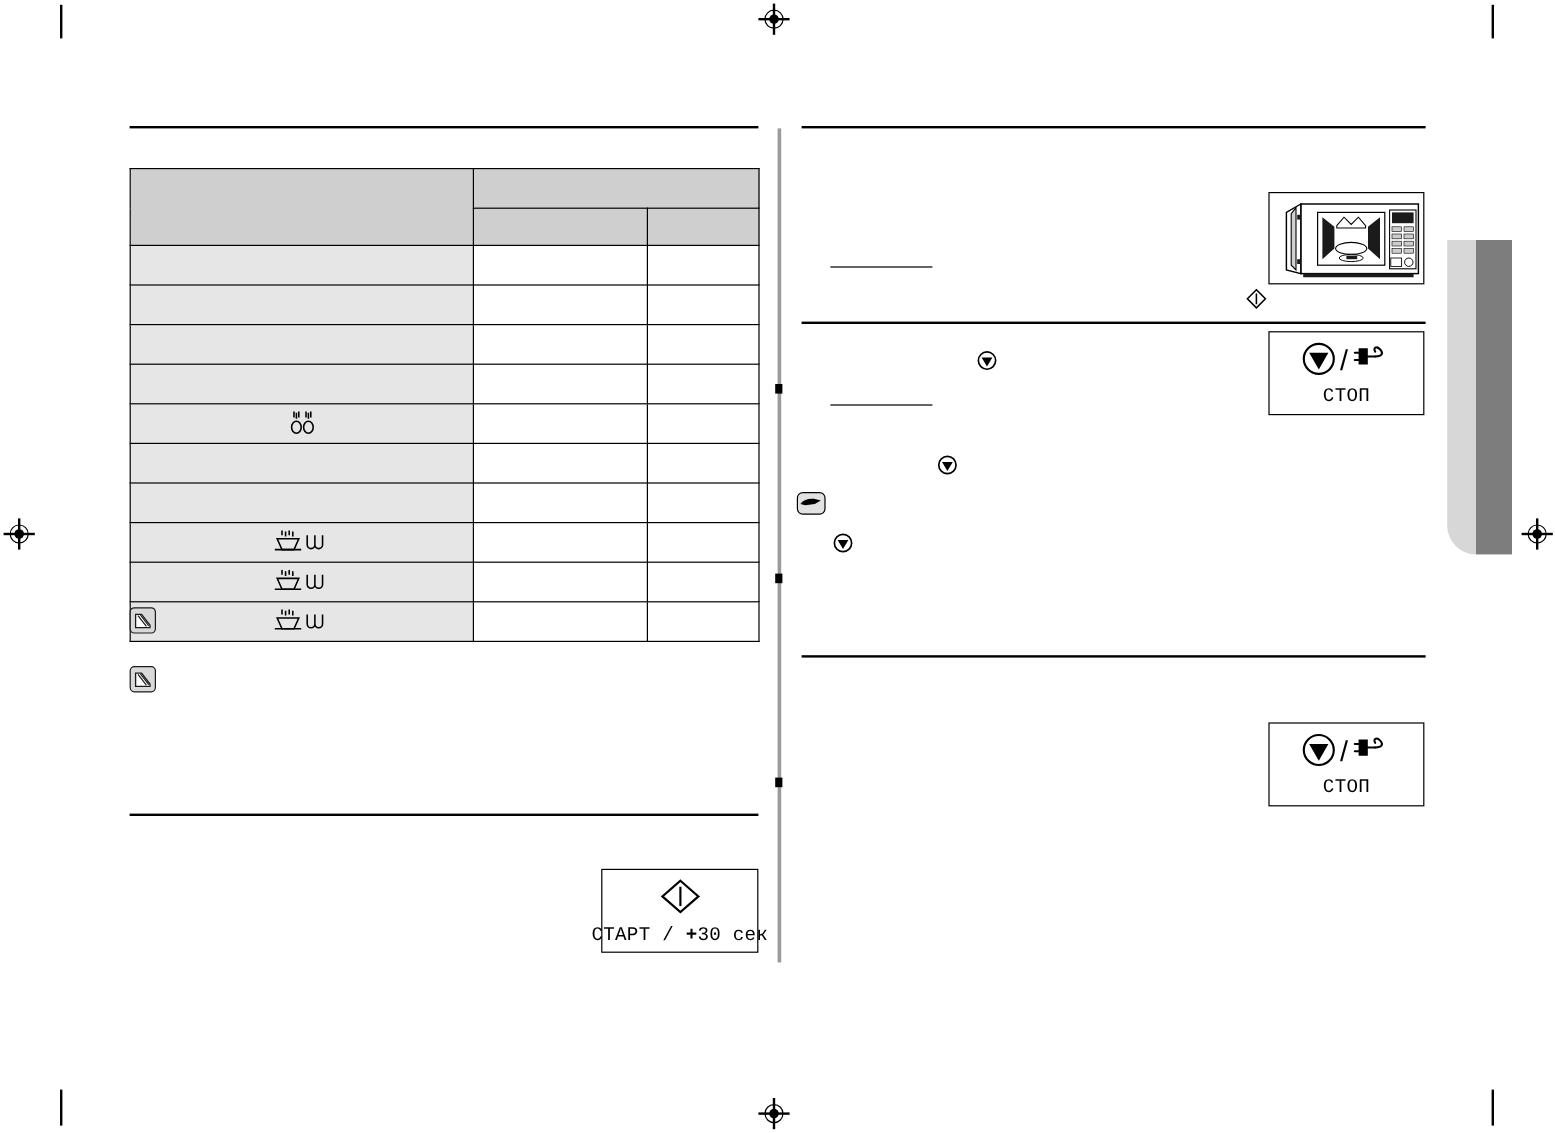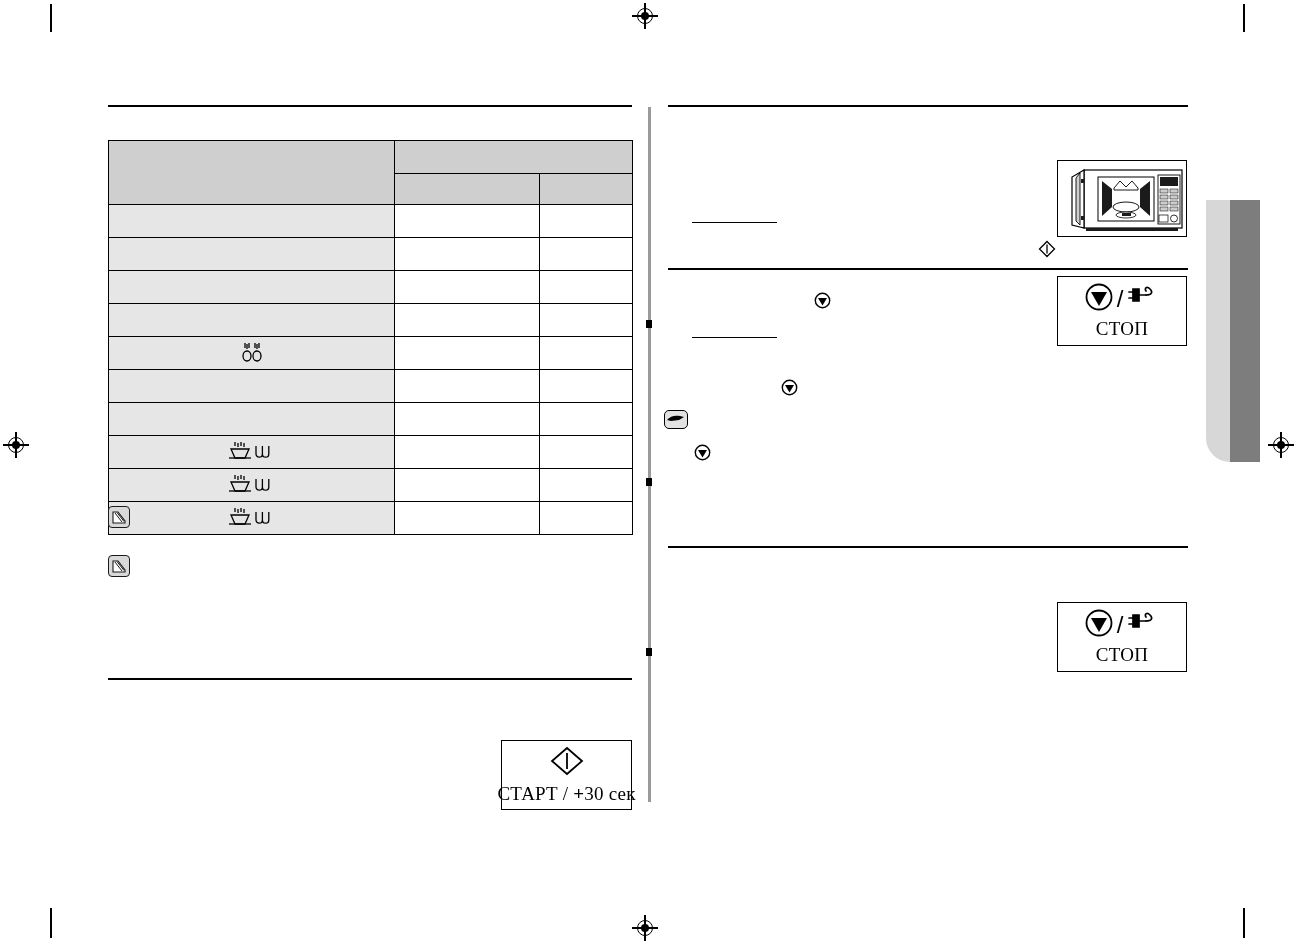--- a/index.html
+++ b/index.html
@@ -44,22 +44,22 @@
             border-radius:4px;border:1.2px solid #1a1a1a;box-sizing:border-box;}
 
   
   .handicon{position:absolute;width:24px;height:19px;background:#e2e2e2;
             border-radius:5px;border:1.4px solid #000;box-sizing:border-box;}
 
   
   .keybox{position:absolute;border:1.5px solid #000;background:#fff;
           box-sizing:border-box;display:flex;flex-direction:column;
           align-items:center;justify-content:center;}
-  .keybox .klabel{font-size:19px;letter-spacing:.2px;margin-top:2px;
-          font-family:Liberation Serif, serif;white-space:nowrap;}
+  .keybox .klabel{font-size:16px;letter-spacing:.2px;margin-top:2px;
+          font-family:Liberation Mono, monospace;white-space:nowrap;}
   .keybox .klabel b{font-weight:bold;}
 
   
   .mwbox{position:absolute;border:1.4px solid #000;background:#fff;
          box-sizing:border-box;}
 
   
   .tab-light{position:absolute;background:#d7d7d7;
              border-bottom-left-radius:26px;}
   .tab-dark{position:absolute;background:#7d7d7d;}
@@ -232,21 +232,21 @@
   </div>
   <div class="noteicon" style="left:108px;top:555px;">
     <svg width="20" height="20" viewBox="0 0 20 20" aria-hidden="true">
       <path d="M4 16 L4 5 L9 5 L16 14 L16 16 Z" fill="#ffffff" stroke="#1a1a1a" stroke-width="1.1"></path>
       <path d="M6 6 L13 15 M8 5.5 L15 14.5" stroke="#1a1a1a" stroke-width="1"></path>
     </svg>
   </div>
 
   <div class="rule" style="left:108px;top:678px;width:524px;"></div>
 
-  <div class="keybox" style="left:501px;top:740px;width:131px;height:70px;">
+  <div class="keybox" style="left:501px;top:724px;width:131px;height:70px;">
     <span>
       <svg width="38" height="32" viewBox="0 0 38 32" aria-hidden="true">
         <path d="M19 3 L34 16 L19 29 L4 16 Z" fill="none" stroke="#000" stroke-width="1.8"></path>
         <path d="M19 8 L19 24" stroke="#000" stroke-width="1.8"></path>
       </svg>
     </span>
     <span class="klabel">
       <span>СТАРТ / </span><b>+</b><span>30 сек</span>
     </span>
   </div>

